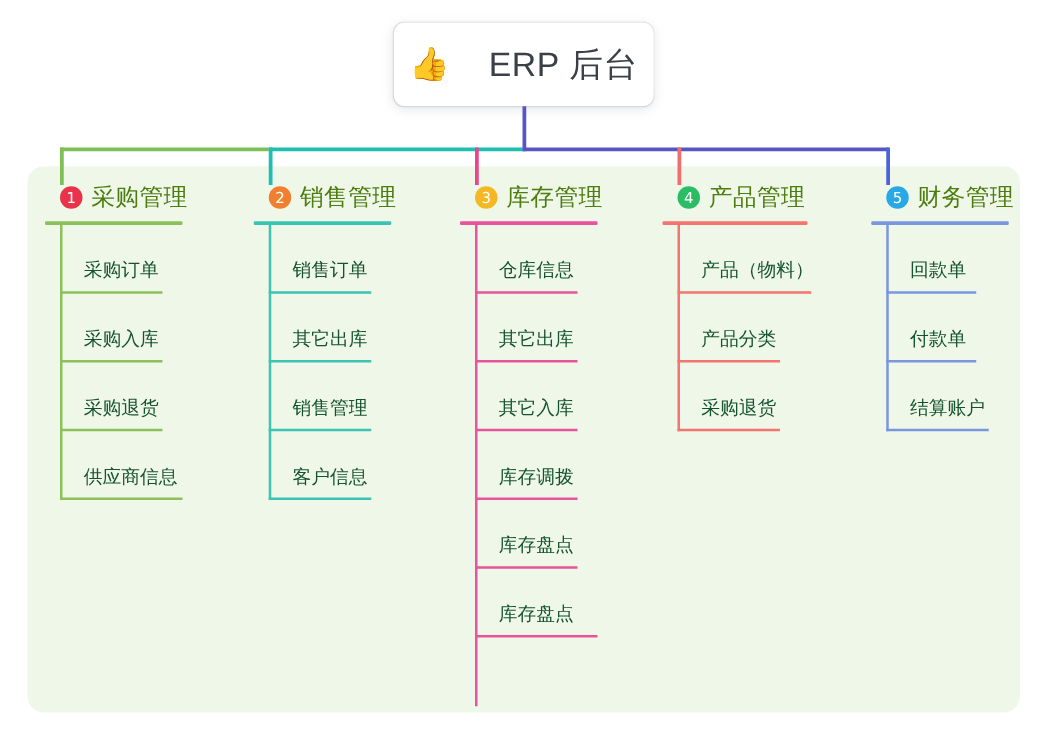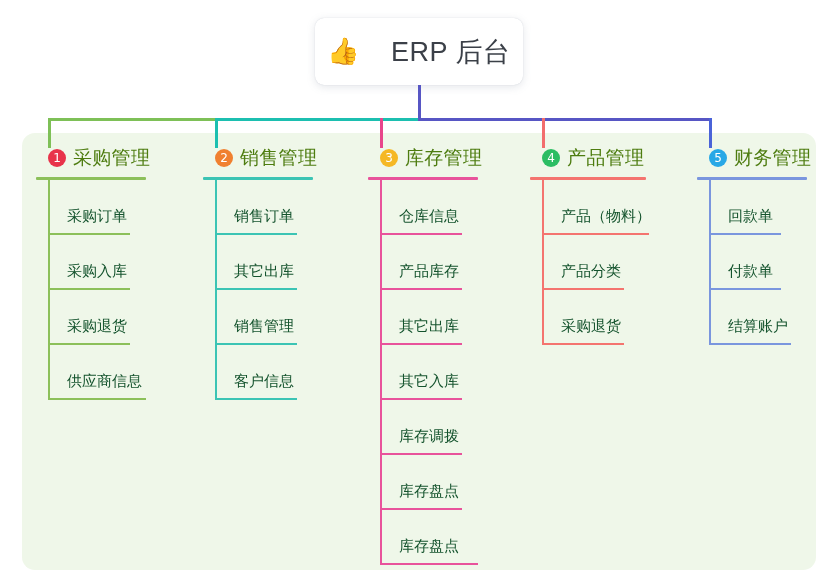--- a/index.html
+++ b/index.html
@@ -209,24 +209,20 @@
         <span class="col-title">库存管理</span>
       </div>
       <div class="col-rule" style="width: 110px; background: rgb(232, 83, 155);"></div>
       <div class="col-body">
         <div class="spine" style="background: rgb(232, 83, 155); height: 385px;"></div>
         <div class="item">
           <span class="item-label">仓库信息</span>
           <div class="item-rule" style="width: 82px; background: rgb(232, 83, 155);"></div>
         </div>
         <div class="item">
-          <span class="item-label">产品库存</span>
-          <div class="item-rule" style="width: 82px; background: rgb(232, 83, 155);"></div>
-        </div>
-        <div class="item">
           <span class="item-label">其它出库</span>
           <div class="item-rule" style="width: 82px; background: rgb(232, 83, 155);"></div>
         </div>
         <div class="item">
           <span class="item-label">其它入库</span>
           <div class="item-rule" style="width: 82px; background: rgb(232, 83, 155);"></div>
         </div>
         <div class="item">
           <span class="item-label">库存调拨</span>
           <div class="item-rule" style="width: 82px; background: rgb(232, 83, 155);"></div>

